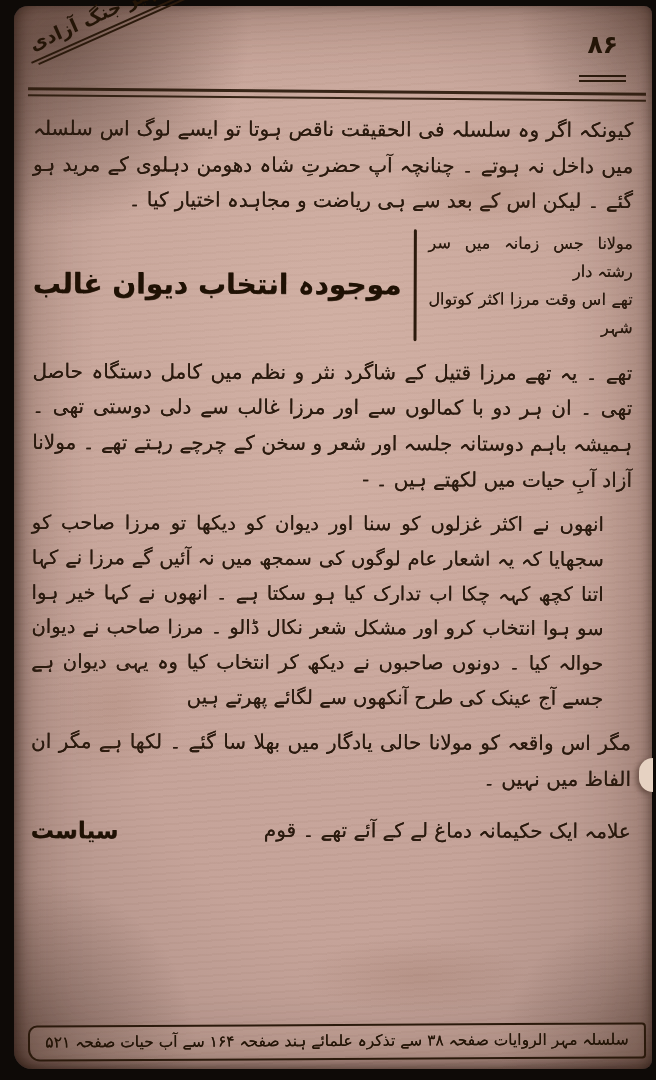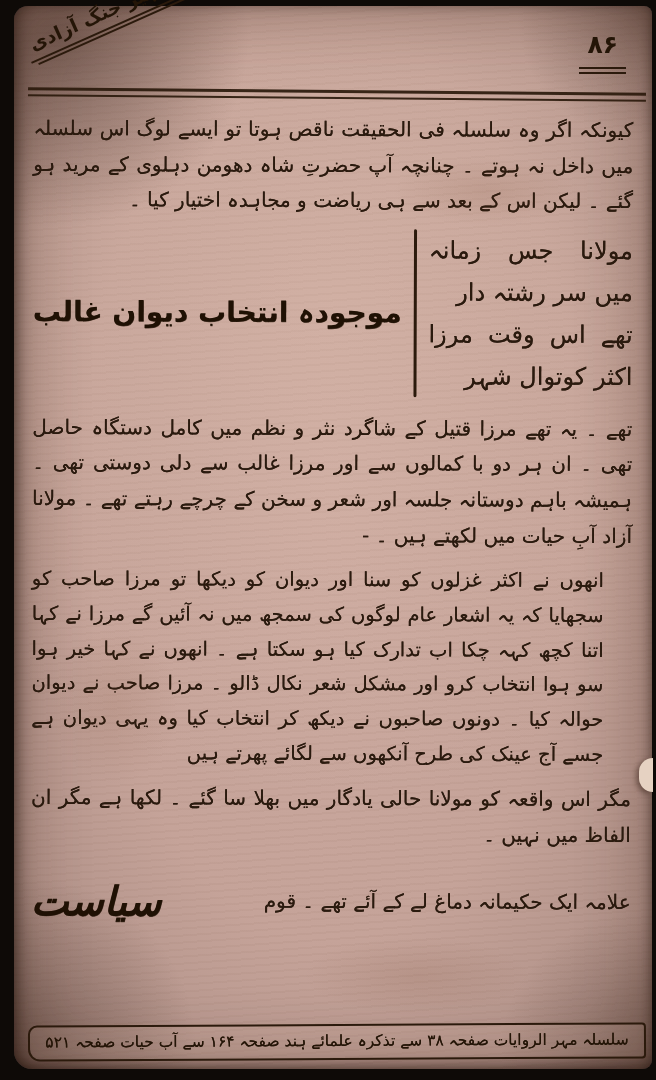--- a/index.html
+++ b/index.html
@@ -54,21 +54,21 @@
     height: 2px;
     background: #2b1a0c;
   }
 
   .page-number {
     position: absolute;
     top: 24px; right: 26px;
     font-size: 25px;
     font-weight: bold;
     color: #241507;
-    padding: 0 8px 8px;
+    padding: 0 8px 16px;
     border-bottom: 7px double #2b1a0c;
   }
 
   .top-rule {
     position: absolute;
     top: 84px; left: 14px; right: 6px;
     height: 9px;
     border-top: 3px solid #2b1a0c;
     border-bottom: 2px solid #2b1a0c;
     transform: rotate(0.5deg);
@@ -88,36 +88,36 @@
   .content p { margin: 2px 0 10px; }
   .para { text-shadow: 0 0 0.5px rgba(42,26,14,.9); }
   .quote { padding-right: 28px; font-size: 19.5px; }
 
   .section-row {
     display: flex;
     align-items: stretch;
     gap: 12px;
     margin: 8px 0 14px;
   }
-  .side-lines { flex: 1; font-size: 24px; line-height: 1.75; }
+  .side-lines { flex: 1; font-size: 16px; line-height: 1.75; }
   .side-lines div { text-shadow: 0 0 0.5px rgba(42,26,14,.9); }
   .v-rule { width: 3px; background: #2b1a0c; border-radius: 2px; flex-shrink: 0; }
   .section-heading {
     margin: 0;
     font-weight: bold;
     color: #1f1104;
     align-self: center;
     white-space: nowrap;
     flex-shrink: 0;
     text-shadow: 0.3px 0.4px 0.6px rgba(31,17,4,.7);
   }
   .ghalib .section-heading { font-size: 28px; }
   .siyasat { align-items: center; margin-top: 14px; }
   .siyasat .side-text { flex: 1; font-size: 20px; text-shadow: 0 0 0.5px rgba(42,26,14,.9); }
-  .siyasat .section-heading { font-size: 40px; font-style: italic; }
+  .siyasat .section-heading { font-size: 23px; }
 
   .footer-box {
     position: absolute;
     left: 14px; right: 6px; bottom: 9px;
     border: 2.5px solid #2b1a0c;
     border-radius: 9px 4px 4px 12px;
     padding: 6px 10px 8px;
     direction: rtl;
     text-align: center;
     font-size: 15.5px;

